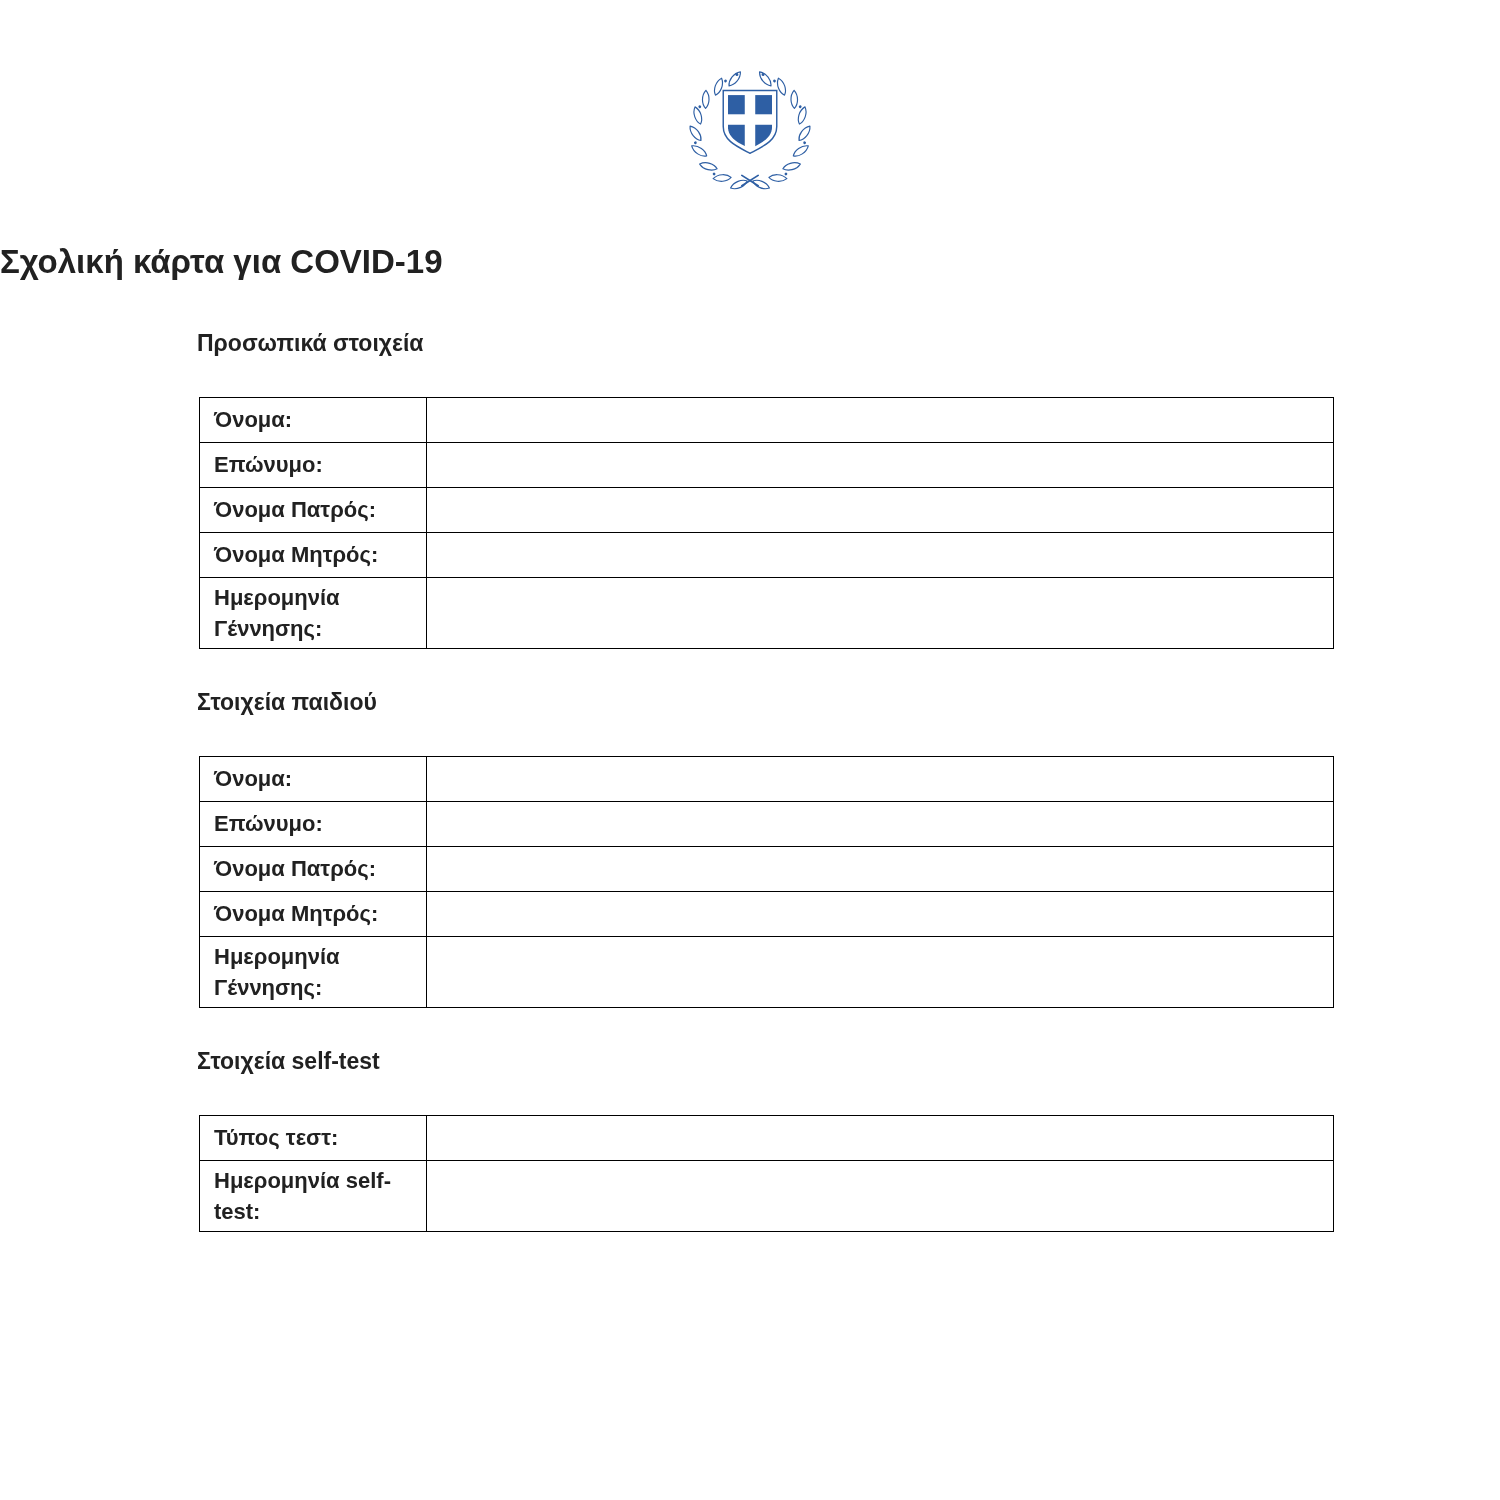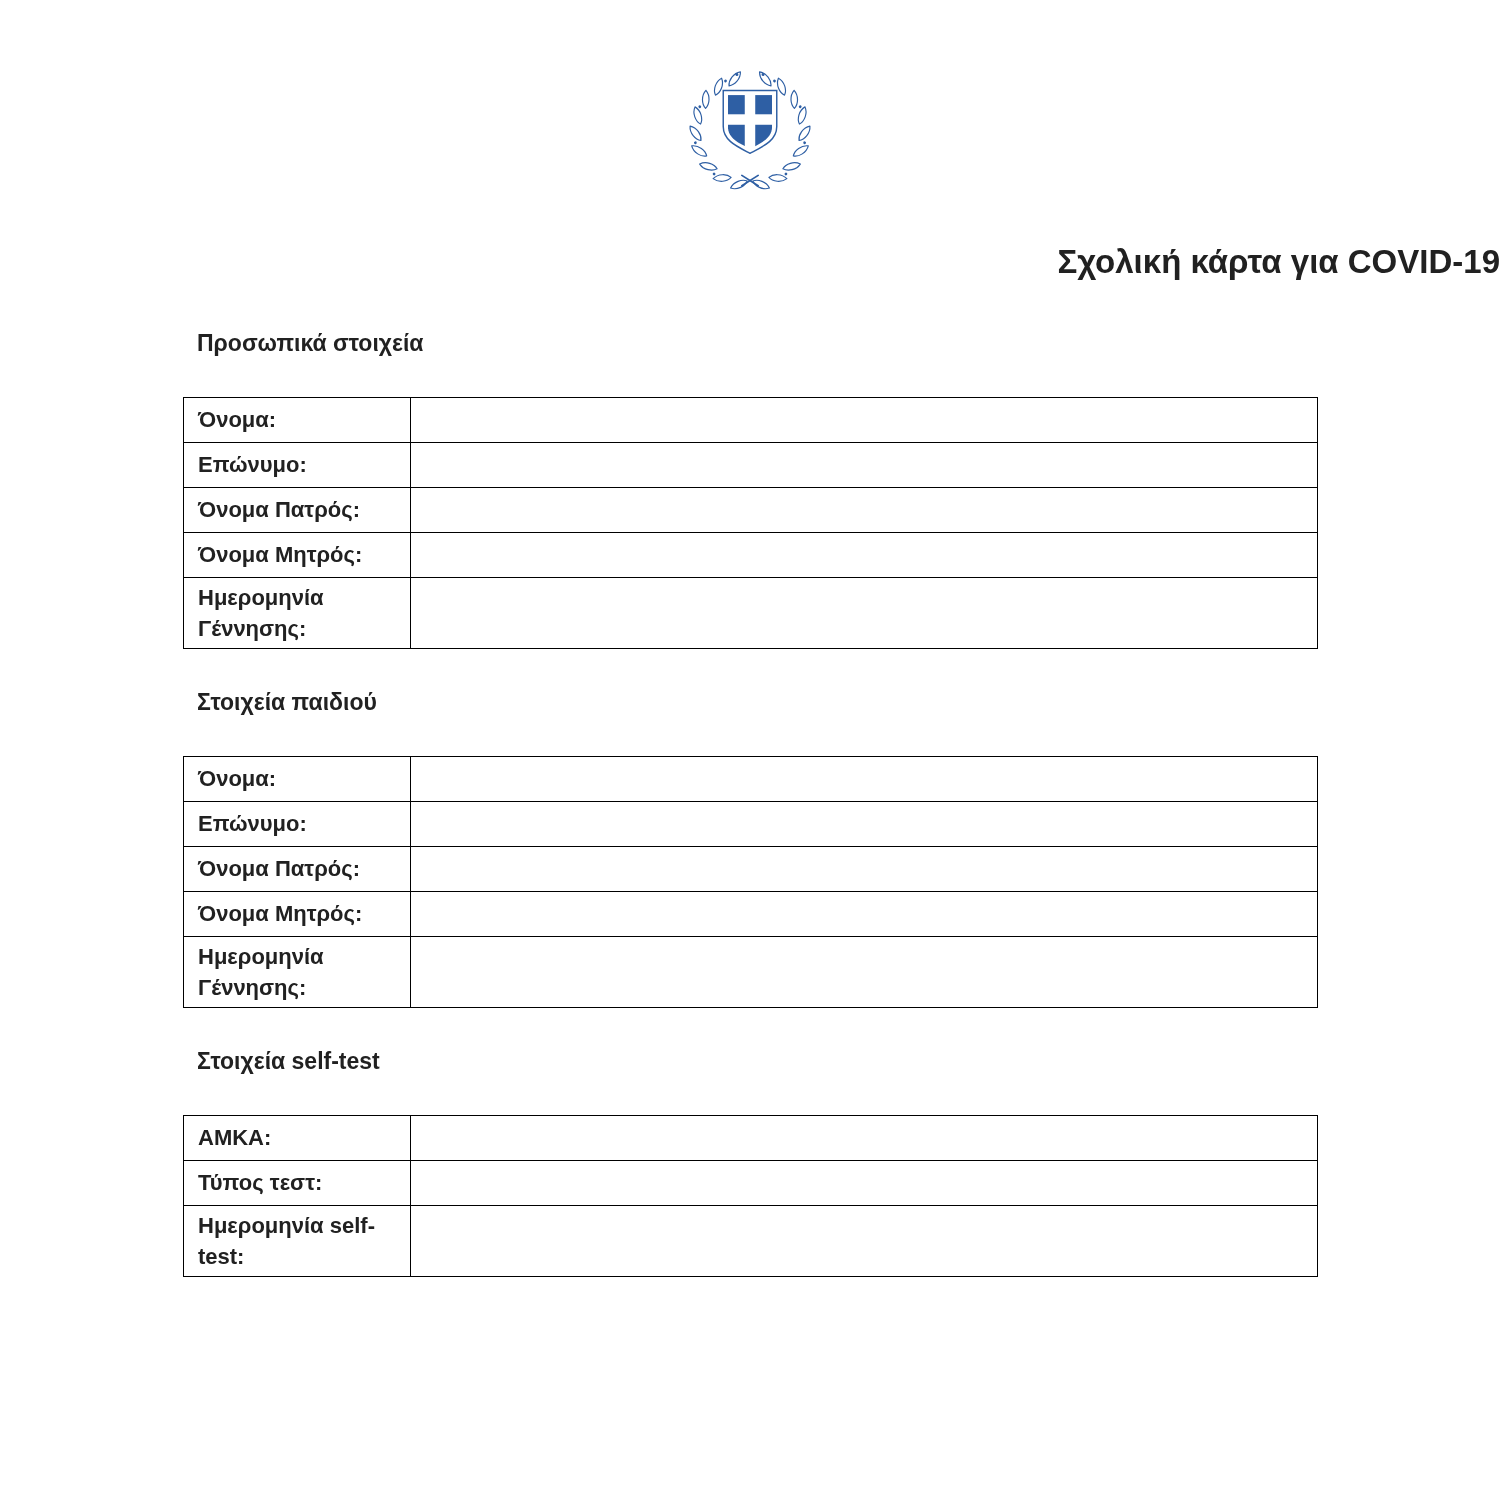--- a/index.html
+++ b/index.html
@@ -19,21 +19,21 @@
     margin:0 auto;
     overflow:hidden;
   }
   .emblem{
     display:block;
     width:128px;
     margin:0 auto;
     color:var(--emblem-blue);
   }
   h1.doc-title{
-    text-align:right;
+    text-align:left;
     font-size:33px;
     font-weight:700;
     line-height:40px;
     margin:50px 0 0 0;
     letter-spacing:0;
   }
   .content{
     width:1135px;
     margin-left:183px;
   }
@@ -41,21 +41,21 @@
     font-size:23px;
     font-weight:700;
     line-height:27px;
     margin:40px 0 40px 14px;
   }
   section:first-of-type h2.section-heading{margin-top:48px;}
   table.form-table{
     border-collapse:collapse;
     width:1135px;
     table-layout:fixed;
-    margin:0;
+    margin:16px;
   }
   table.form-table td{
     border:1.5px solid var(--border);
     font-size:22px;
     font-weight:700;
     line-height:31px;
     padding:4px 14px;
     vertical-align:middle;
     color:var(--text);
   }
@@ -243,24 +243,20 @@
           <td class="cell-value"></td>
         </tr>
       </tbody>
         </table>
     </section>
 
     <section>
       <h2 class="section-heading">Στοιχεία self-test</h2>
       <table class="form-table">
         <tbody>
-            <tr class="r-single">
-          <td class="cell-label">ΑΜΚΑ:</td>
-          <td class="cell-value"></td>
-        </tr>
         <tr class="r-single">
           <td class="cell-label">Τύπος τεστ:</td>
           <td class="cell-value"></td>
         </tr>
         <tr class="r-double">
           <td class="cell-label">Ημερομηνία self-test:</td>
           <td class="cell-value"></td>
         </tr>
       </tbody>
         </table>

